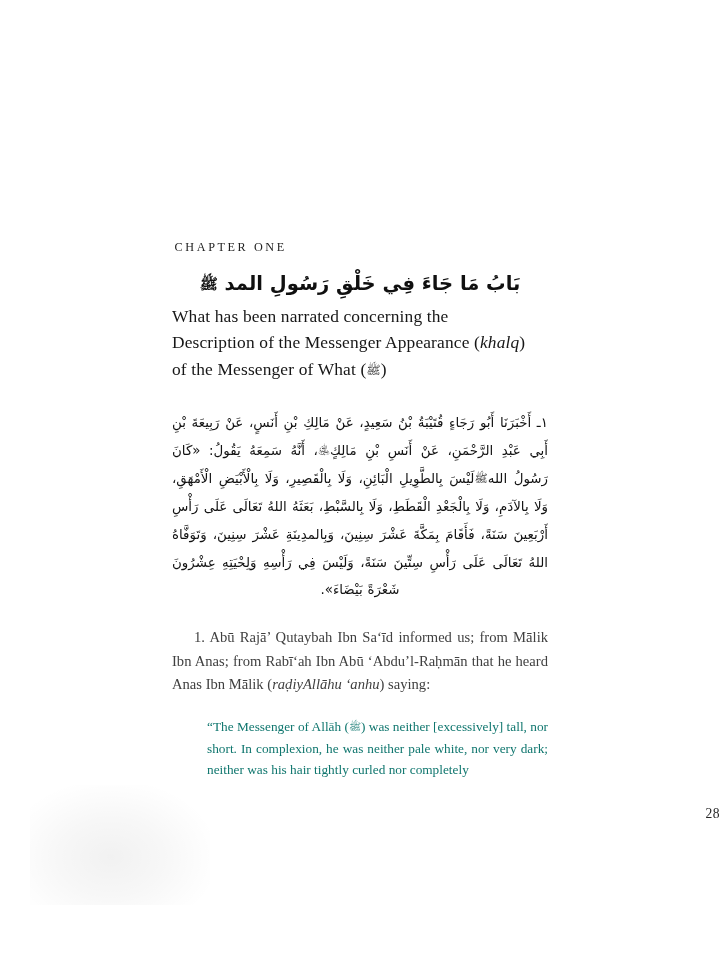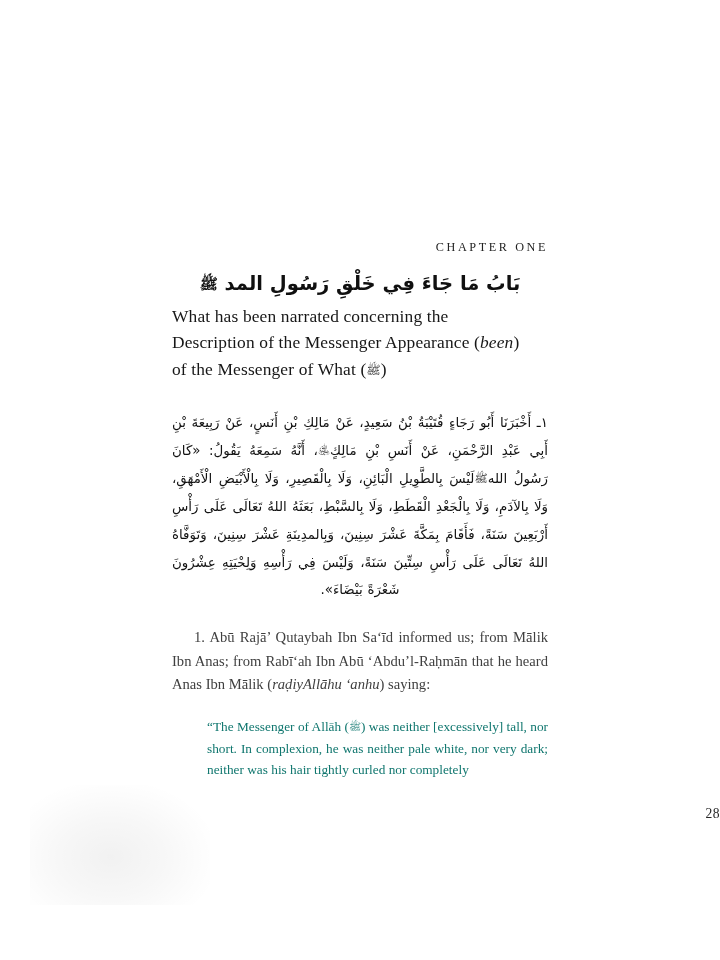--- a/index.html
+++ b/index.html
@@ -37,21 +37,21 @@
   .content {
     position: absolute;
     left: 172px;
     top: 0;
     width: 376px;
   }
 
   
   .chapter-label {
     margin-top: 240px;
-    text-align: right;
+    text-align: left;
     font-size: 12.2px;
     letter-spacing: 2.6px;
     text-indent: 2.6px;
     color: #232323;
     font-variant: small-caps;
     text-transform: uppercase;
     line-height: 1.2;
   }
 
   
@@ -156,21 +156,21 @@
 
     <div class="chapter-label">CHAPTER ONE</div>
 
     <div class="arabic-heading">
       <span>بَابُ مَا جَاءَ فِي خَلْقِ رَسُولِ المد</span>
       <span class="sallallahu">ﷺ</span>
     </div>
 
     <div class="english-title">
       <div>What has been narrated concerning the</div>
-      <div><span>Description of the Messenger Appearance (</span><span class="ital">been</span><span>)</span></div>
+      <div><span>Description of the Messenger Appearance (</span><span class="ital">khalq</span><span>)</span></div>
       <div><span>of the Messenger of What (</span><span class="glyph-saw">ﷺ</span><span>)</span></div>
     </div>
 
     <div class="arabic-body"><span>١ـ أَخْبَرَنَا أَبُو رَجَاءٍ قُتَيْبَةُ بْنُ سَعِيدٍ، عَنْ مَالِكِ بْنِ أَنَسٍ، عَنْ رَبِيعَةَ بْنِ أَبِي عَبْدِ الرَّحْمَنِ، عَنْ أَنَسِ بْنِ مَالِكٍ</span><span class="radiya">﵁</span><span>، أَنَّهُ سَمِعَهُ يَقُولُ: «كَانَ رَسُولُ الله</span><span class="sallallahu">ﷺ</span><span>لَيْسَ بِالطَّوِيلِ الْبَائِنِ، وَلَا بِالْقَصِيرِ، وَلَا بِالْأَبْيَضِ الْأَمْهَقِ، وَلَا بِالآدَمِ، وَلَا بِالْجَعْدِ الْقَطَطِ، وَلَا بِالسَّبْطِ، بَعَثَهُ اللهُ تَعَالَى عَلَى رَأْسِ أَرْبَعِينَ سَنَةً، فَأَقَامَ بِمَكَّةَ عَشْرَ سِنِينَ، وَبِالمدِينَةِ عَشْرَ سِنِينَ، وَتَوَفَّاهُ اللهُ تَعَالَى عَلَى رَأْسِ سِتِّينَ سَنَةً، وَلَيْسَ فِي رَأْسِهِ وَلِحْيَتِهِ عِشْرُونَ شَعْرَةً بَيْضَاءَ».</span></div>
 
     <div class="translation"><span>1. Abū Rajā’ Qutaybah Ibn Sa‘īd informed us; from Mālik Ibn Anas; from Rabī‘ah Ibn Abū ‘Abdu’l-Raḥmān that he heard Anas Ibn Mālik (</span><span class="ital">raḍiyAllāhu ‘anhu</span><span>) saying:</span></div>
 
     <div class="quote-block"><span>“The Messenger of Allāh (</span><span class="glyph-saw">ﷺ</span><span>) was neither [excessively] tall, nor short. In complexion, he was neither pale white, nor very dark; neither was his hair tightly curled nor completely</span></div>
 
   </div>

